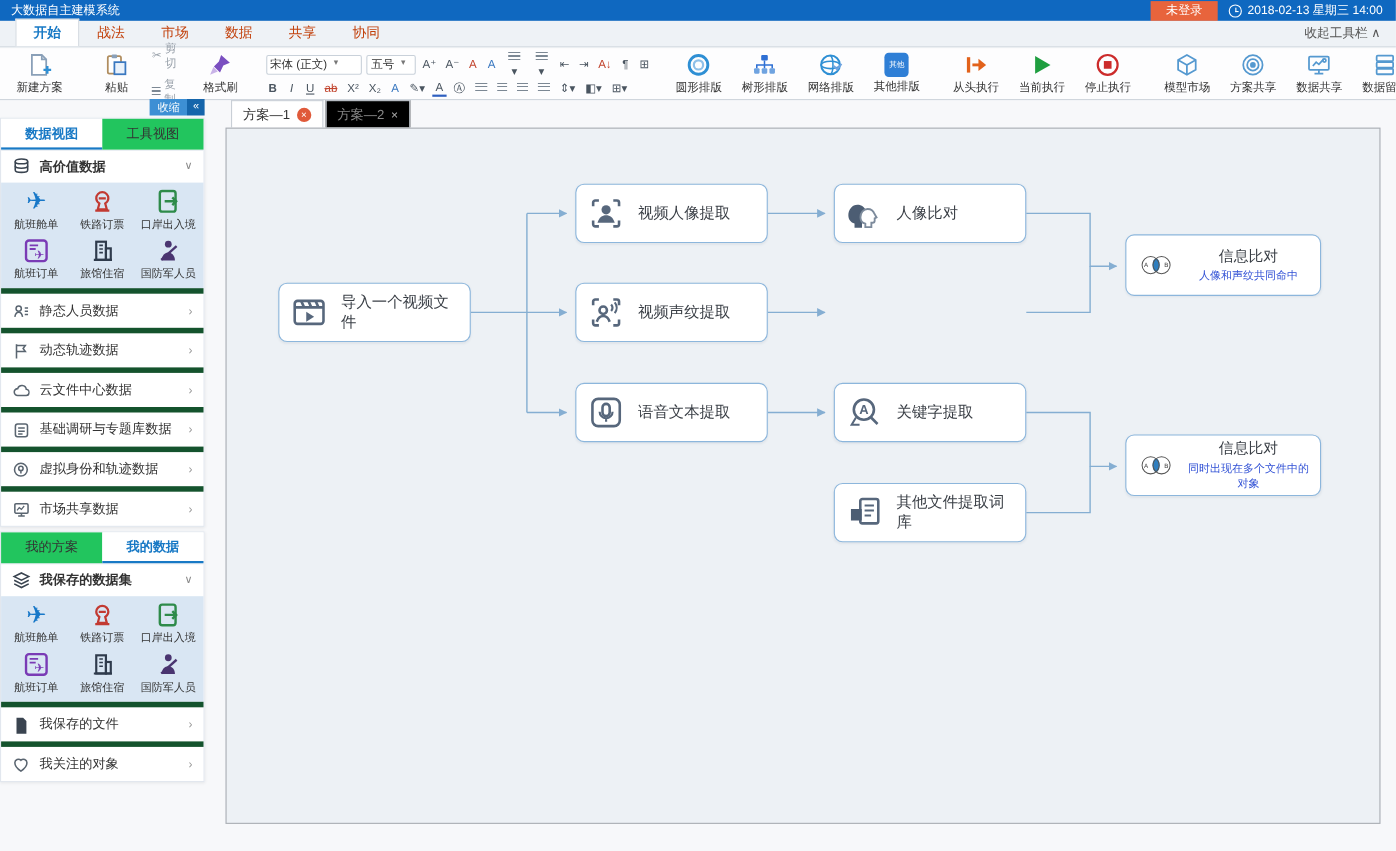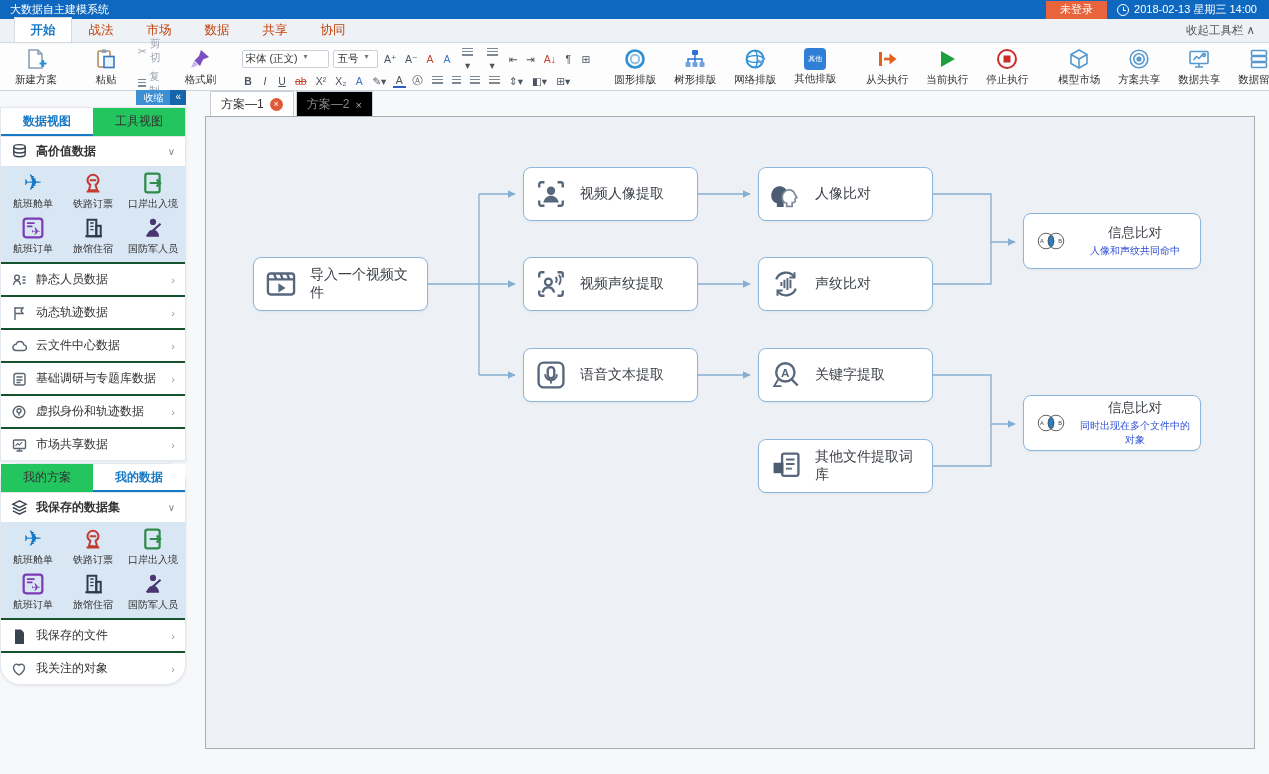--- a/index.html
+++ b/index.html
@@ -53,36 +53,36 @@
     font-size:7px; display:flex; align-items:center; justify-content:center; }
 
   
   .sidebar { position:absolute; left:0; top:91px; width:186px; bottom:0; }
   .collapse-btn { position:absolute; right:0; top:-1px; display:flex; height:15px; cursor:pointer; }
   .collapse-btn .lbl { background:#3d8fd4; color:#fff; font-size:10px; padding:1px 7px; }
   .collapse-btn .arr { background:#1565ab; color:#fff; font-size:10px; padding:1px 5px; }
   .panel { position:absolute; left:0; width:186px; background:#fff; border:1px solid #e2e7ee;
     box-shadow:0 1px 3px rgba(0,0,0,.08); }
   .panel1 { top:16px; }
-  .panel2 { top:372px;border-radius:20px; }
+  .panel2 { top:392px; }
   .ptabs { display:flex; border-bottom:1px solid #e2e7ee; }
   .ptab { flex:1; text-align:center; font-size:12px; color:#333; padding:5px 0 4px;
     background:#22c55e; border-bottom:2px solid transparent; cursor:pointer; }
   .ptab.active { background:#fff; color:#1879c5; font-weight:bold; border-bottom:2px solid #1879c5; }
   .psection { display:flex; align-items:center; gap:8px; padding:6px 10px; font-size:12px;
     font-weight:bold; color:#333; cursor:pointer; }
   .psection .chev { margin-left:auto; color:#888; font-size:10px; font-weight:normal; }
   .pgrid { background:#d9e6f3; display:grid; grid-template-columns:repeat(3,1fr); padding:4px 2px 6px; row-gap:4px; }
   .gcell { display:flex; flex-direction:column; align-items:center; gap:1px; cursor:pointer; }
   .gcell .gico { height:26px; display:flex; align-items:center; justify-content:center; }
   .gcell .gico svg { width:22px; height:22px; }
   .gcell .glabel { font-size:10px; color:#333; }
   .plane-glyph { font-size:22px; line-height:22px; }
   .prow { display:flex; align-items:center; gap:9px; padding:7px 10px; font-size:12px; color:#333;
-    border-top:2px solid #14532d; cursor:pointer; }
+    border-top:5px solid #14532d; cursor:pointer; }
   .prow svg { width:16px; height:16px; flex:none; }
   .prow .chev { margin-left:auto; color:#999; font-size:11px; }
 
   
   .canvas-wrap { position:absolute; left:205px; top:91px; right:0; bottom:0; }
   .ctabs { display:flex; height:25px; align-items:flex-end; padding-left:5px; }
   .ctab { display:flex; align-items:center; gap:6px; font-size:12px; padding:4px 10px 3px;
     border:1px solid #c9cfd6; border-bottom:none; color:#888; background:#000000; cursor:pointer; margin-right:2px; }
   .ctab.active { background:#fff; color:#333; }
   .close-red { width:13px; height:13px; border-radius:50%; background:#e05a3a; color:#fff; font-size:9px;
@@ -595,32 +595,20 @@
             <svg viewBox="0 0 26 26" fill="none" stroke="#57677c" stroke-width="1.8">
               <path d="M4 8V5.5A1.5 1.5 0 0 1 5.5 4H8M18 4h2.5A1.5 1.5 0 0 1 22 5.5V8M22 18v2.5a1.5 1.5 0 0 1-1.5 1.5H18M8 22H5.5A1.5 1.5 0 0 1 4 20.5V18"></path>
               <circle cx="11" cy="11.5" r="2.6"></circle>
               <path d="M6.5 19.5c.9-2.8 2.5-4 4.5-4s3.6 1.2 4.5 4"></path>
               <path d="M16.5 7.5a3.5 3.5 0 0 1 0 4.5M19 6a6 6 0 0 1 0 7.5" stroke-width="1.5"></path>
             </svg>
           </span>
         <span class="nlabel">视频声纹提取</span>
       </div>
 
-      <div class="node" style="left:552px;top:140px">
-        <span class="nicon">
-            <svg viewBox="0 0 26 26" fill="none" stroke="#57677c" stroke-width="1.8">
-              <path d="M5.5 9.5a8 8 0 0 1 14-1.8"></path>
-              <path d="M19.5 4v4h-4" stroke-width="1.5"></path>
-              <path d="M20.5 16.5a8 8 0 0 1-14 1.8"></path>
-              <path d="M6.5 22v-4h4" stroke-width="1.5"></path>
-              <path d="M9.5 11.5v3M11.8 9.8v6.4M14.1 8.5v9M16.4 9.8v6.4" stroke-width="1.5"></path>
-            </svg>
-          </span>
-        <span class="nlabel">声纹比对</span>
-      </div>
 
       <div class="node" style="left:317px;top:231px">
         <span class="nicon">
             <svg viewBox="0 0 26 26" fill="none" stroke="#57677c" stroke-width="1.8">
               <rect x="3.5" y="3.5" width="19" height="19" rx="4"></rect>
               <rect x="10.5" y="7" width="5" height="8.5" rx="2.5"></rect>
               <path d="M8.5 12.5a4.5 4.5 0 0 0 9 0M13 17v2.5" stroke-width="1.5"></path>
             </svg>
           </span>
         <span class="nlabel">语音文本提取</span>

